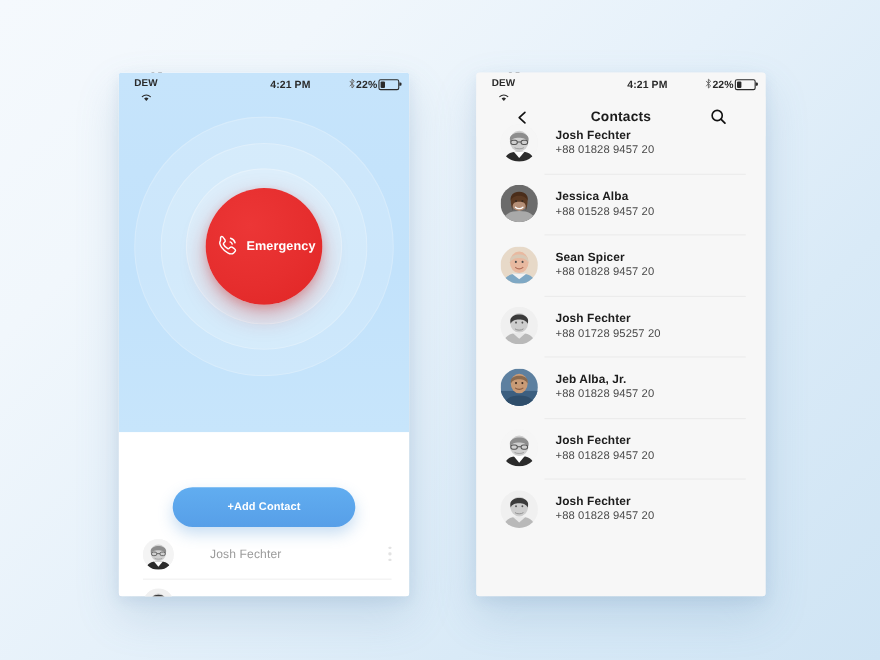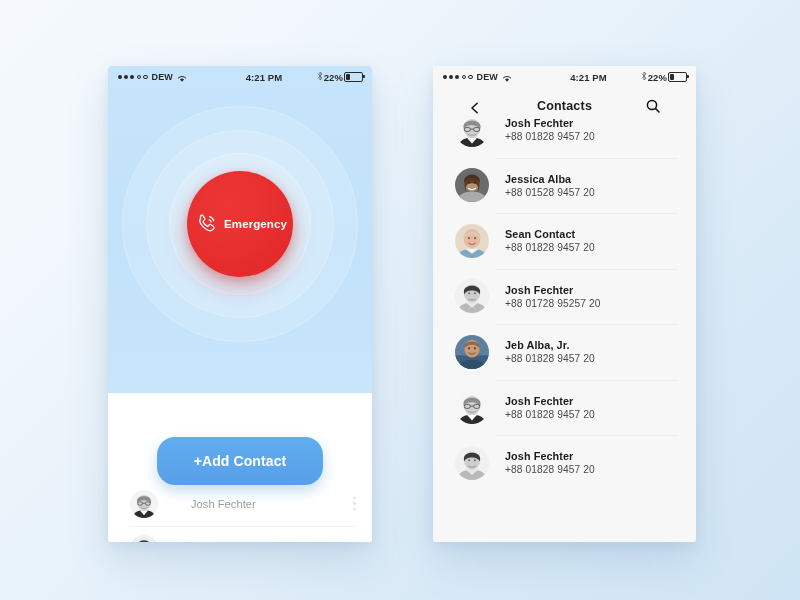--- a/index.html
+++ b/index.html
@@ -26,21 +26,21 @@
   #phone-emergency{ left:108px; top:66px; width:264px; height:476px; }
   #phone-contacts { left:433px; top:66px; width:263px; height:476px; background:#f7f7f7;}
 
   
   .statusbar{
     height:22px;display:flex;align-items:center;
     padding:0 9px 0 10px;
     font-size:9.5px;font-weight:bold;color:#2a2a2a;
     letter-spacing:.1px;position:relative;z-index:6;
   }
-  .sb-left{display:flex;align-items:center;gap:4px;}
+  .sb-left{display:flex;align-items:center;gap:4px;flex-direction:column;}
   .dots{display:flex;align-items:center;gap:2.2px;}
   .dots i{width:4px;height:4px;border-radius:50%;background:#2a2a2a;display:block;}
   .dots i.hollow{background:transparent;border:1px solid #2a2a2a;width:2.4px;height:2.4px;}
   .carrier{font-size:9px;font-weight:bold;}
   .wifi{position:relative;width:10px;height:8px;display:inline-block;}
   .sb-center{position:absolute;left:0;right:0;text-align:center;font-size:9.5px;font-weight:bold;pointer-events:none;margin-left:48px;}
   .sb-right{margin-left:auto;display:flex;align-items:center;gap:1px;position:relative;z-index:2;}
   .batt{width:17px;height:8px;border:1px solid #2a2a2a;border-radius:2px;position:relative;display:inline-block;}
   .batt::after{content:"";position:absolute;right:-3px;top:2px;width:1.6px;height:3px;background:#2a2a2a;border-radius:0 1px 1px 0;}
   .batt i{position:absolute;left:1px;top:1px;bottom:1px;width:24%;background:#2a2a2a;border-radius:1px;display:block;}
@@ -66,23 +66,23 @@
     display:flex;flex-direction:row;align-items:center;justify-content:center;
     gap:5px;cursor:pointer;border:none;
   }
   .emergency-btn .label{
     color:#fff;font-size:11.5px;font-weight:bold;letter-spacing:.1px;
   }
   .call-ico{width:26px;height:26px;display:block;}
 
   .add-contact{
     position:absolute;left:50%;top:395px;transform:translate(-50%,-50%);
-    width:166px;height:48px;border-radius:18px;border:none;
+    width:166px;height:36px;border-radius:18px;border:none;
     background:linear-gradient(180deg,#61adf0 0%,#579fe8 100%);
-    color:#fff;font-size:14px;font-weight:bold;letter-spacing:.1px;
+    color:#fff;font-size:10px;font-weight:bold;letter-spacing:.1px;
     box-shadow:0 6px 14px rgba(80,150,215,.32);
     cursor:pointer;z-index:5;
   }
 
   .em-white{position:absolute;left:0;top:327px;width:100%;bottom:0;background:#fff;}
 
   .mini-list{position:absolute;left:0;top:415px;width:100%;}
   .mini-row{
     height:45px;display:flex;align-items:center;padding:0 16px 0 22px;
     cursor:pointer;position:relative;
@@ -327,21 +327,21 @@
               <path d="M2 40c2-8 8-11 18-11s16 3 18 11z" fill="#7fa8c4"></path>
               <path d="M12 29h16l-8 6z" fill="#f2f2f2"></path>
               <ellipse cx="20" cy="17" rx="10" ry="11.5" fill="#e8b9a0"></ellipse>
               <path d="M10.5 14c1-7 18-7 19 0 .3 2-.2 3-.2 3-2-6-16.6-6-18.6 0 0 0-.5-1-.2-3z" fill="#d8c9b6"></path>
               <ellipse cx="16.4" cy="16.6" rx="1.1" ry="1.2" fill="#4a4a4a"></ellipse>
               <ellipse cx="23.6" cy="16.6" rx="1.1" ry="1.2" fill="#4a4a4a"></ellipse>
               <path d="M16 22.5c2 2 6 2 8 0" stroke="#b3705a" stroke-width="1.2" fill="none" stroke-linecap="round"></path>
             </svg>
           </span>
           <span class="ct-text">
-            <span class="ct-name">Sean Contact</span>
+            <span class="ct-name">Sean Spicer</span>
             <span class="ct-phone">+88 01828 9457 20</span>
           </span>
         </div>
 
         <div class="ct-row">
           <span class="avatar big">
             <svg viewBox="0 0 40 40">
               <rect width="40" height="40" fill="#f0f0f0"></rect>
               <path d="M3 40c1-9 7-12 17-12s16 3 17 12z" fill="#b9b9b9"></path>
               <path d="M13 28h14l-7 6z" fill="#e8e8e8"></path>

